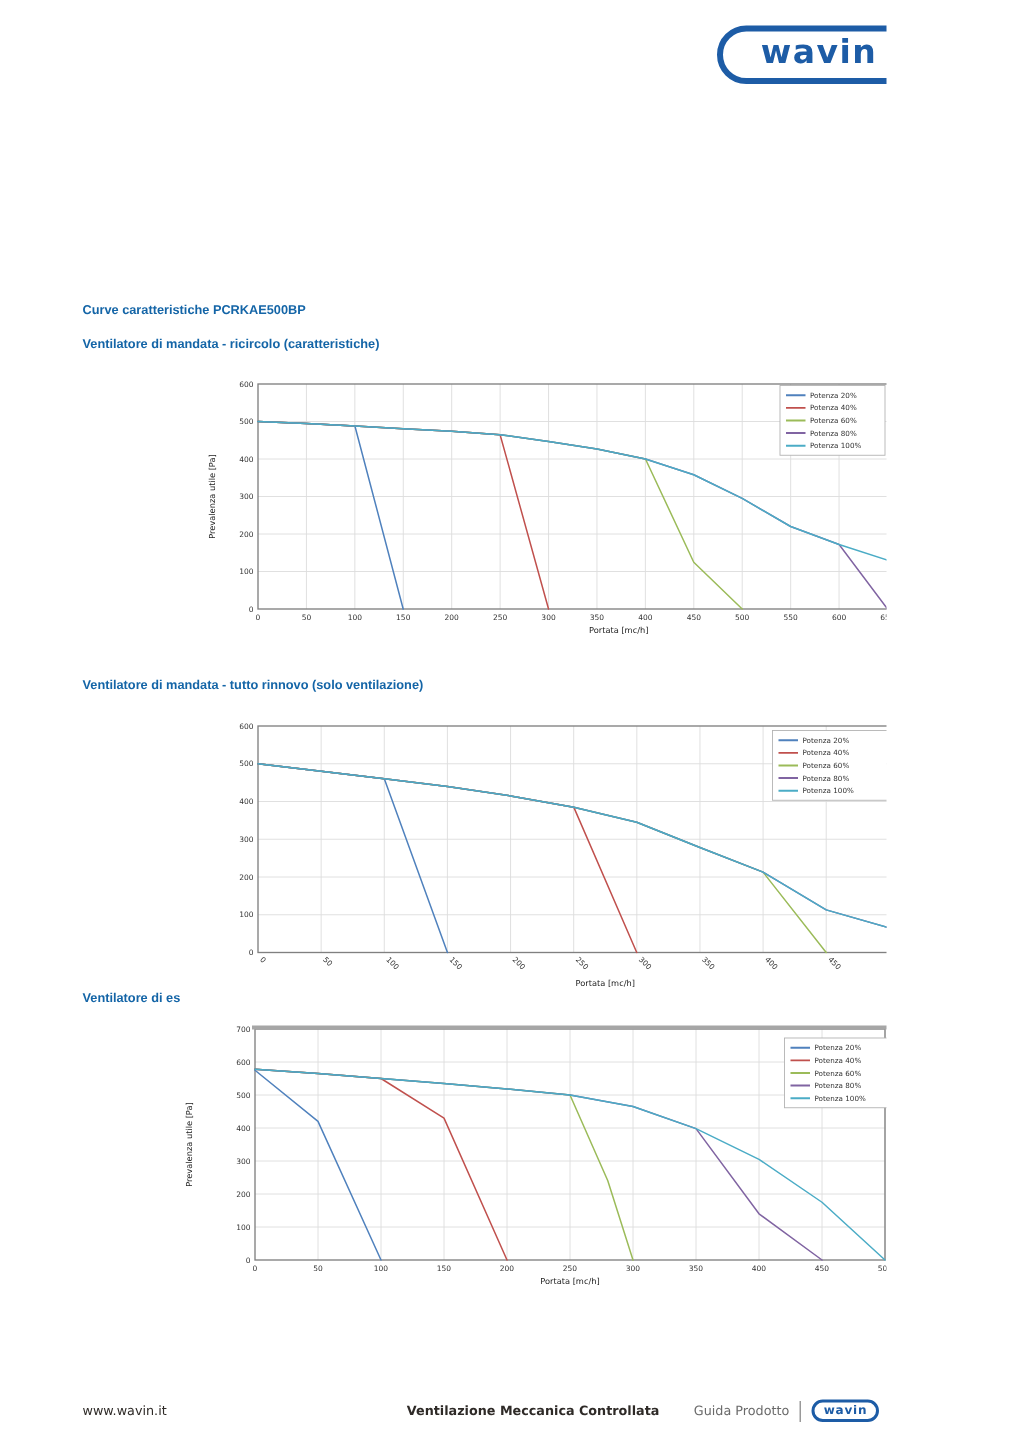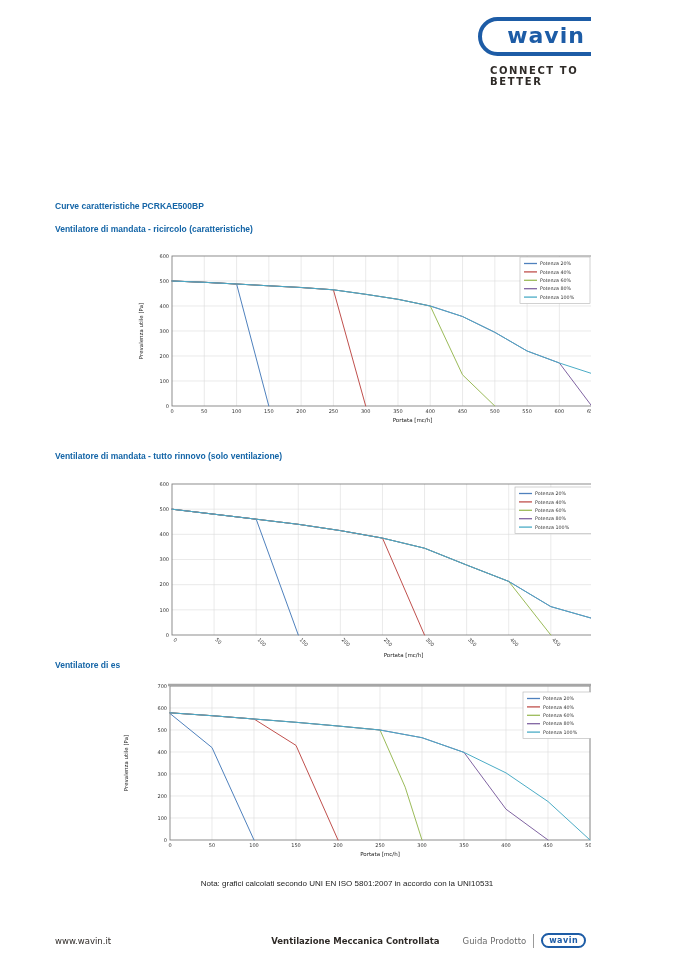--- a/index.html
+++ b/index.html
@@ -41,21 +41,20 @@
 </style>
 </head>
 <body>
 
 <div class="page">
 
   <div class="logo-wrap">
     <div class="logo-pill">
       <span>wavin</span>
     </div>
-    <div class="logo-tagline">CONNECT TO BETTER</div>
   </div>
 
   <div class="doc-title">Curve caratteristiche PCRKAE500BP</div>
 
   <div class="sec-head sec1">Ventilatore di mandata - ricircolo (caratteristiche)</div>
   <div class="chart" id="chart0" style="left:135px;top:248px;width:526px;height:184px;">
       <svg viewBox="0 0 526 184" width="526" height="184">
         <g stroke="#dcdcdc" stroke-width="0.6">
           <line x1="69.28187919463087" y1="8" x2="69.28187919463087" y2="158"></line>
           <line x1="101.56375838926175" y1="8" x2="101.56375838926175" y2="158"></line>
@@ -256,21 +255,20 @@
           <line x1="409" y1="43.3" x2="422" y2="43.3" stroke="#9bbb59" stroke-width="1.3"></line>
           <text x="425" y="45" font-size="4.8" fill="#333">Potenza 60%</text>
           <line x1="409" y1="51.7" x2="422" y2="51.7" stroke="#8064a2" stroke-width="1.3"></line>
           <text x="425" y="53.400000000000006" font-size="4.8" fill="#333">Potenza 80%</text>
           <line x1="409" y1="60.1" x2="422" y2="60.1" stroke="#4bacc6" stroke-width="1.3"></line>
           <text x="425" y="61.800000000000004" font-size="4.8" fill="#333">Potenza 100%</text>
         </g>
       </svg>
     </div>
 
-  <div class="note">Nota: grafici calcolati secondo UNI EN ISO 5801:2007 in accordo con la UNI10531</div>
 
   <div class="footer">
     <div class="f-site">www.wavin.it</div>
     <div class="f-right">
       <span class="f-doc">Ventilazione Meccanica Controllata</span>
       <span class="f-sub">Guida Prodotto</span>
       <span class="f-div"></span>
       <span class="f-pill">
         <span>wavin</span>
       </span>

